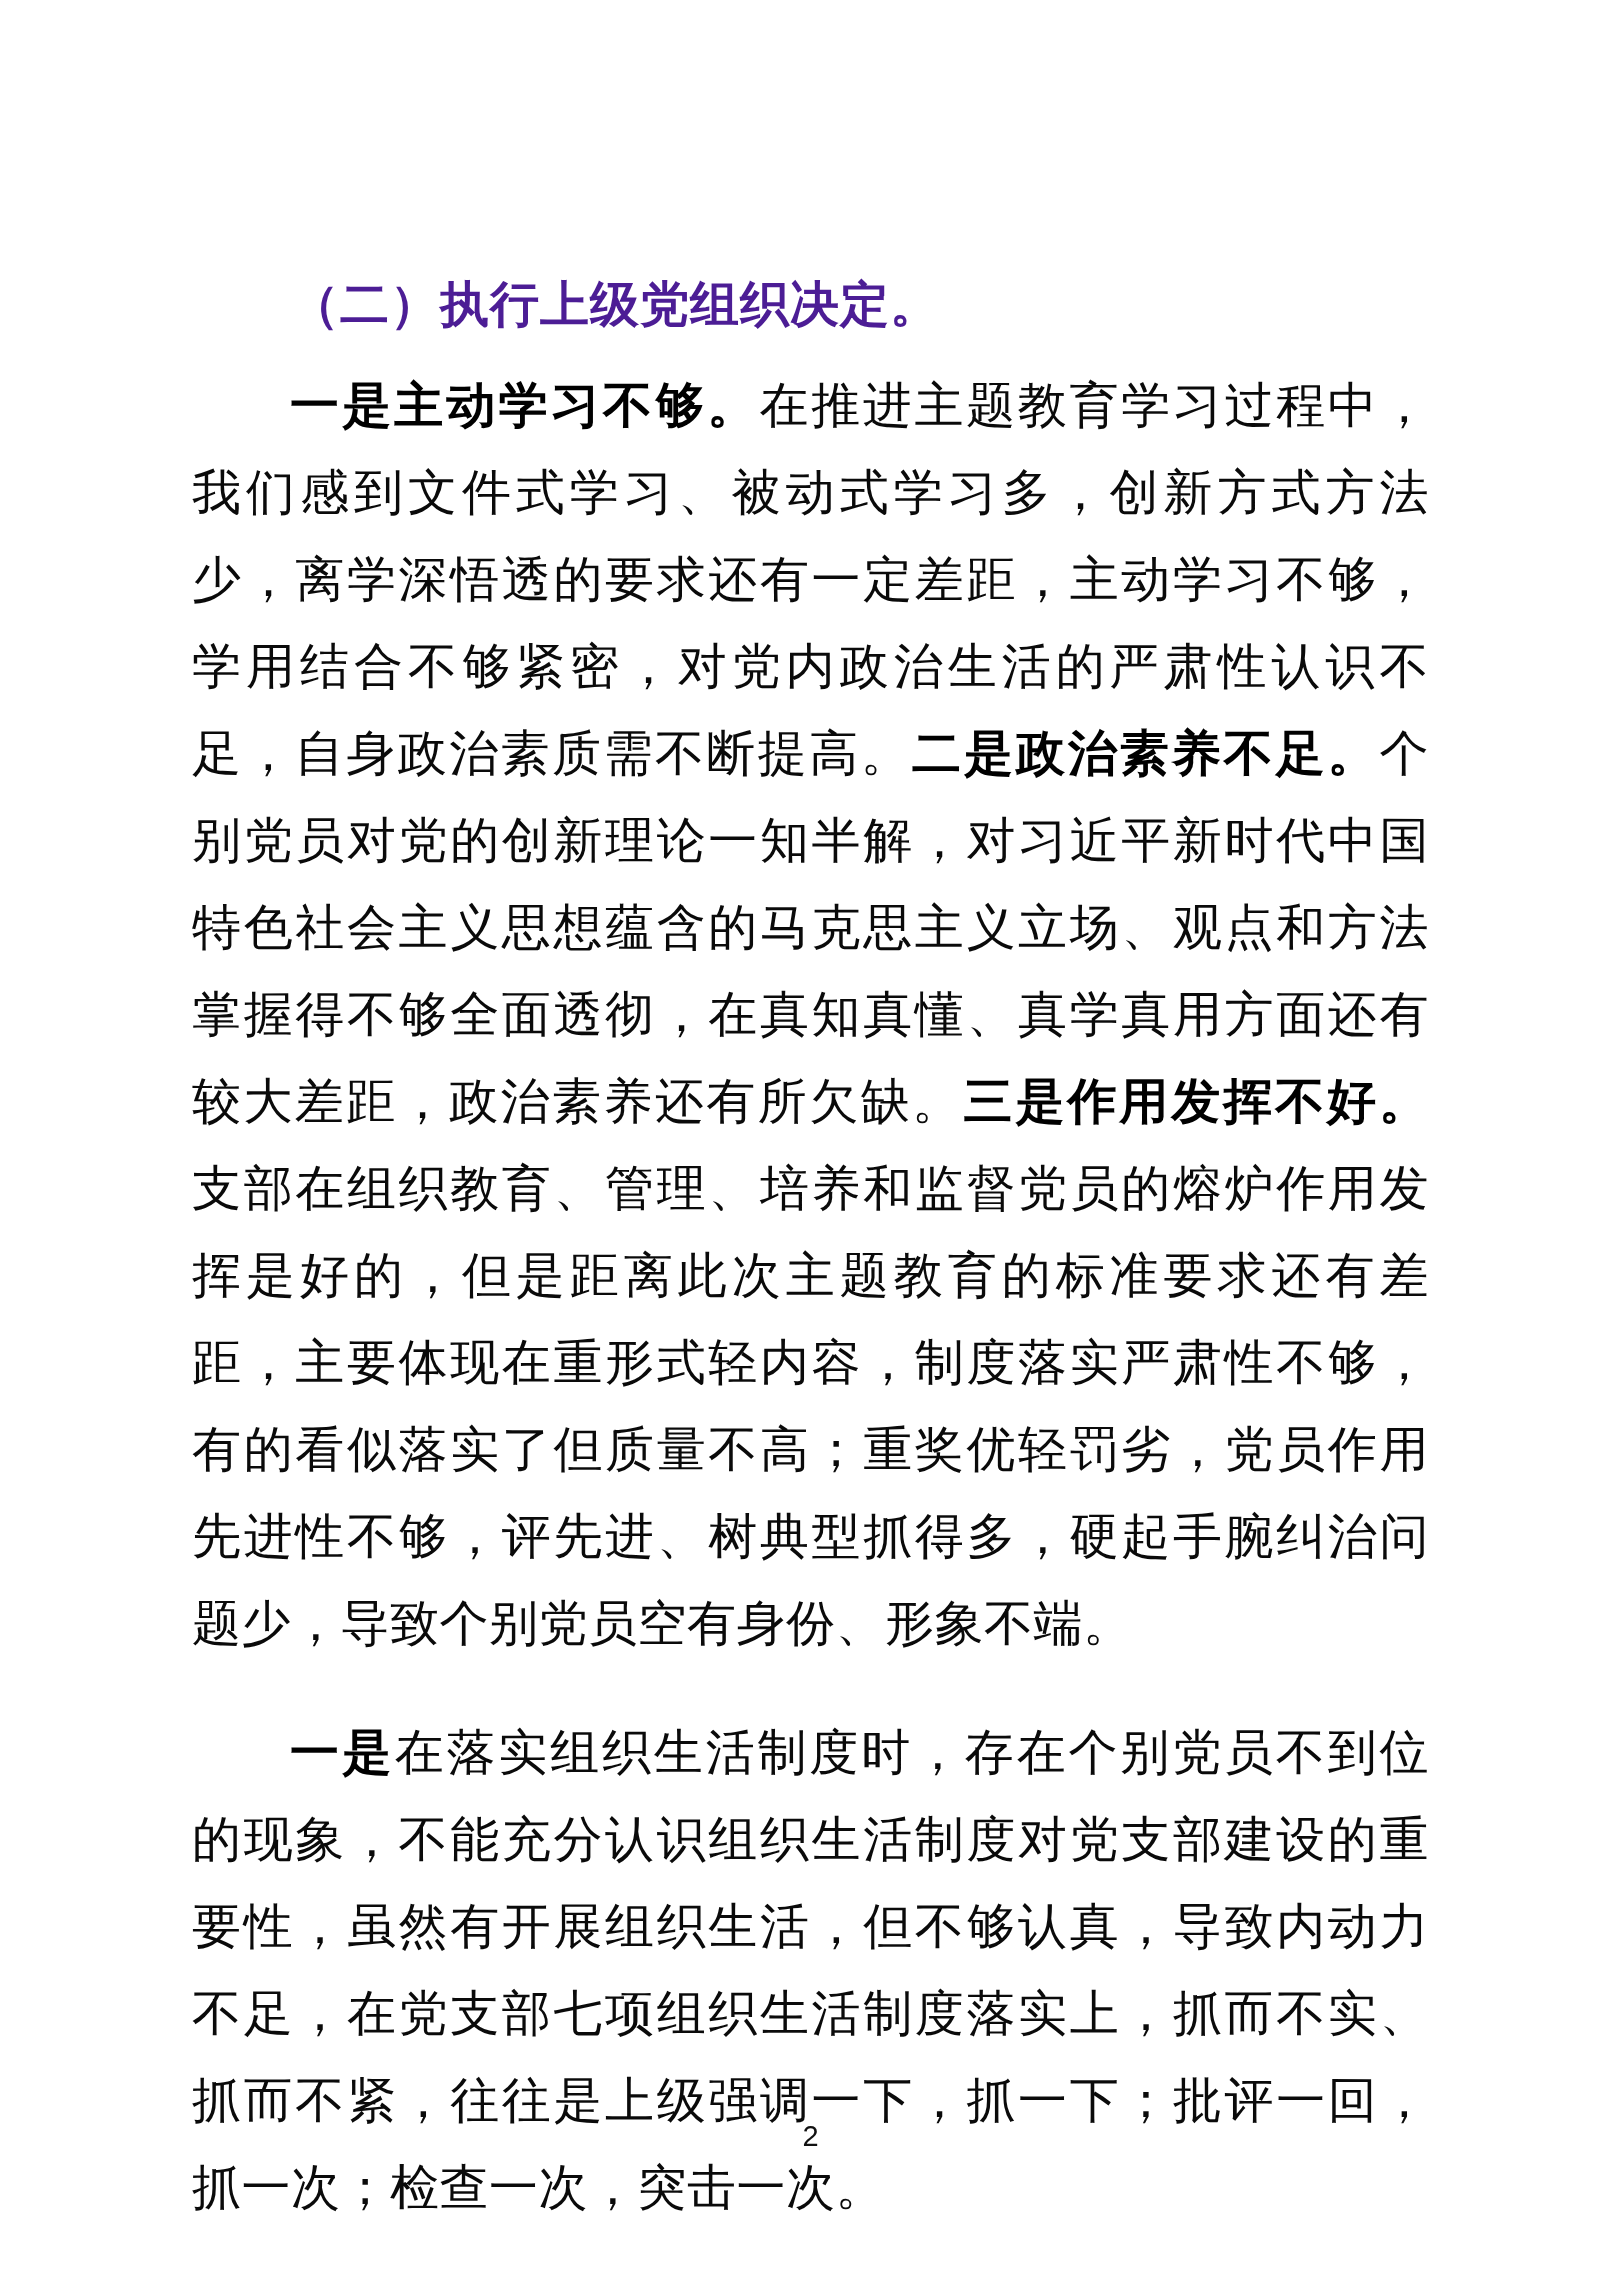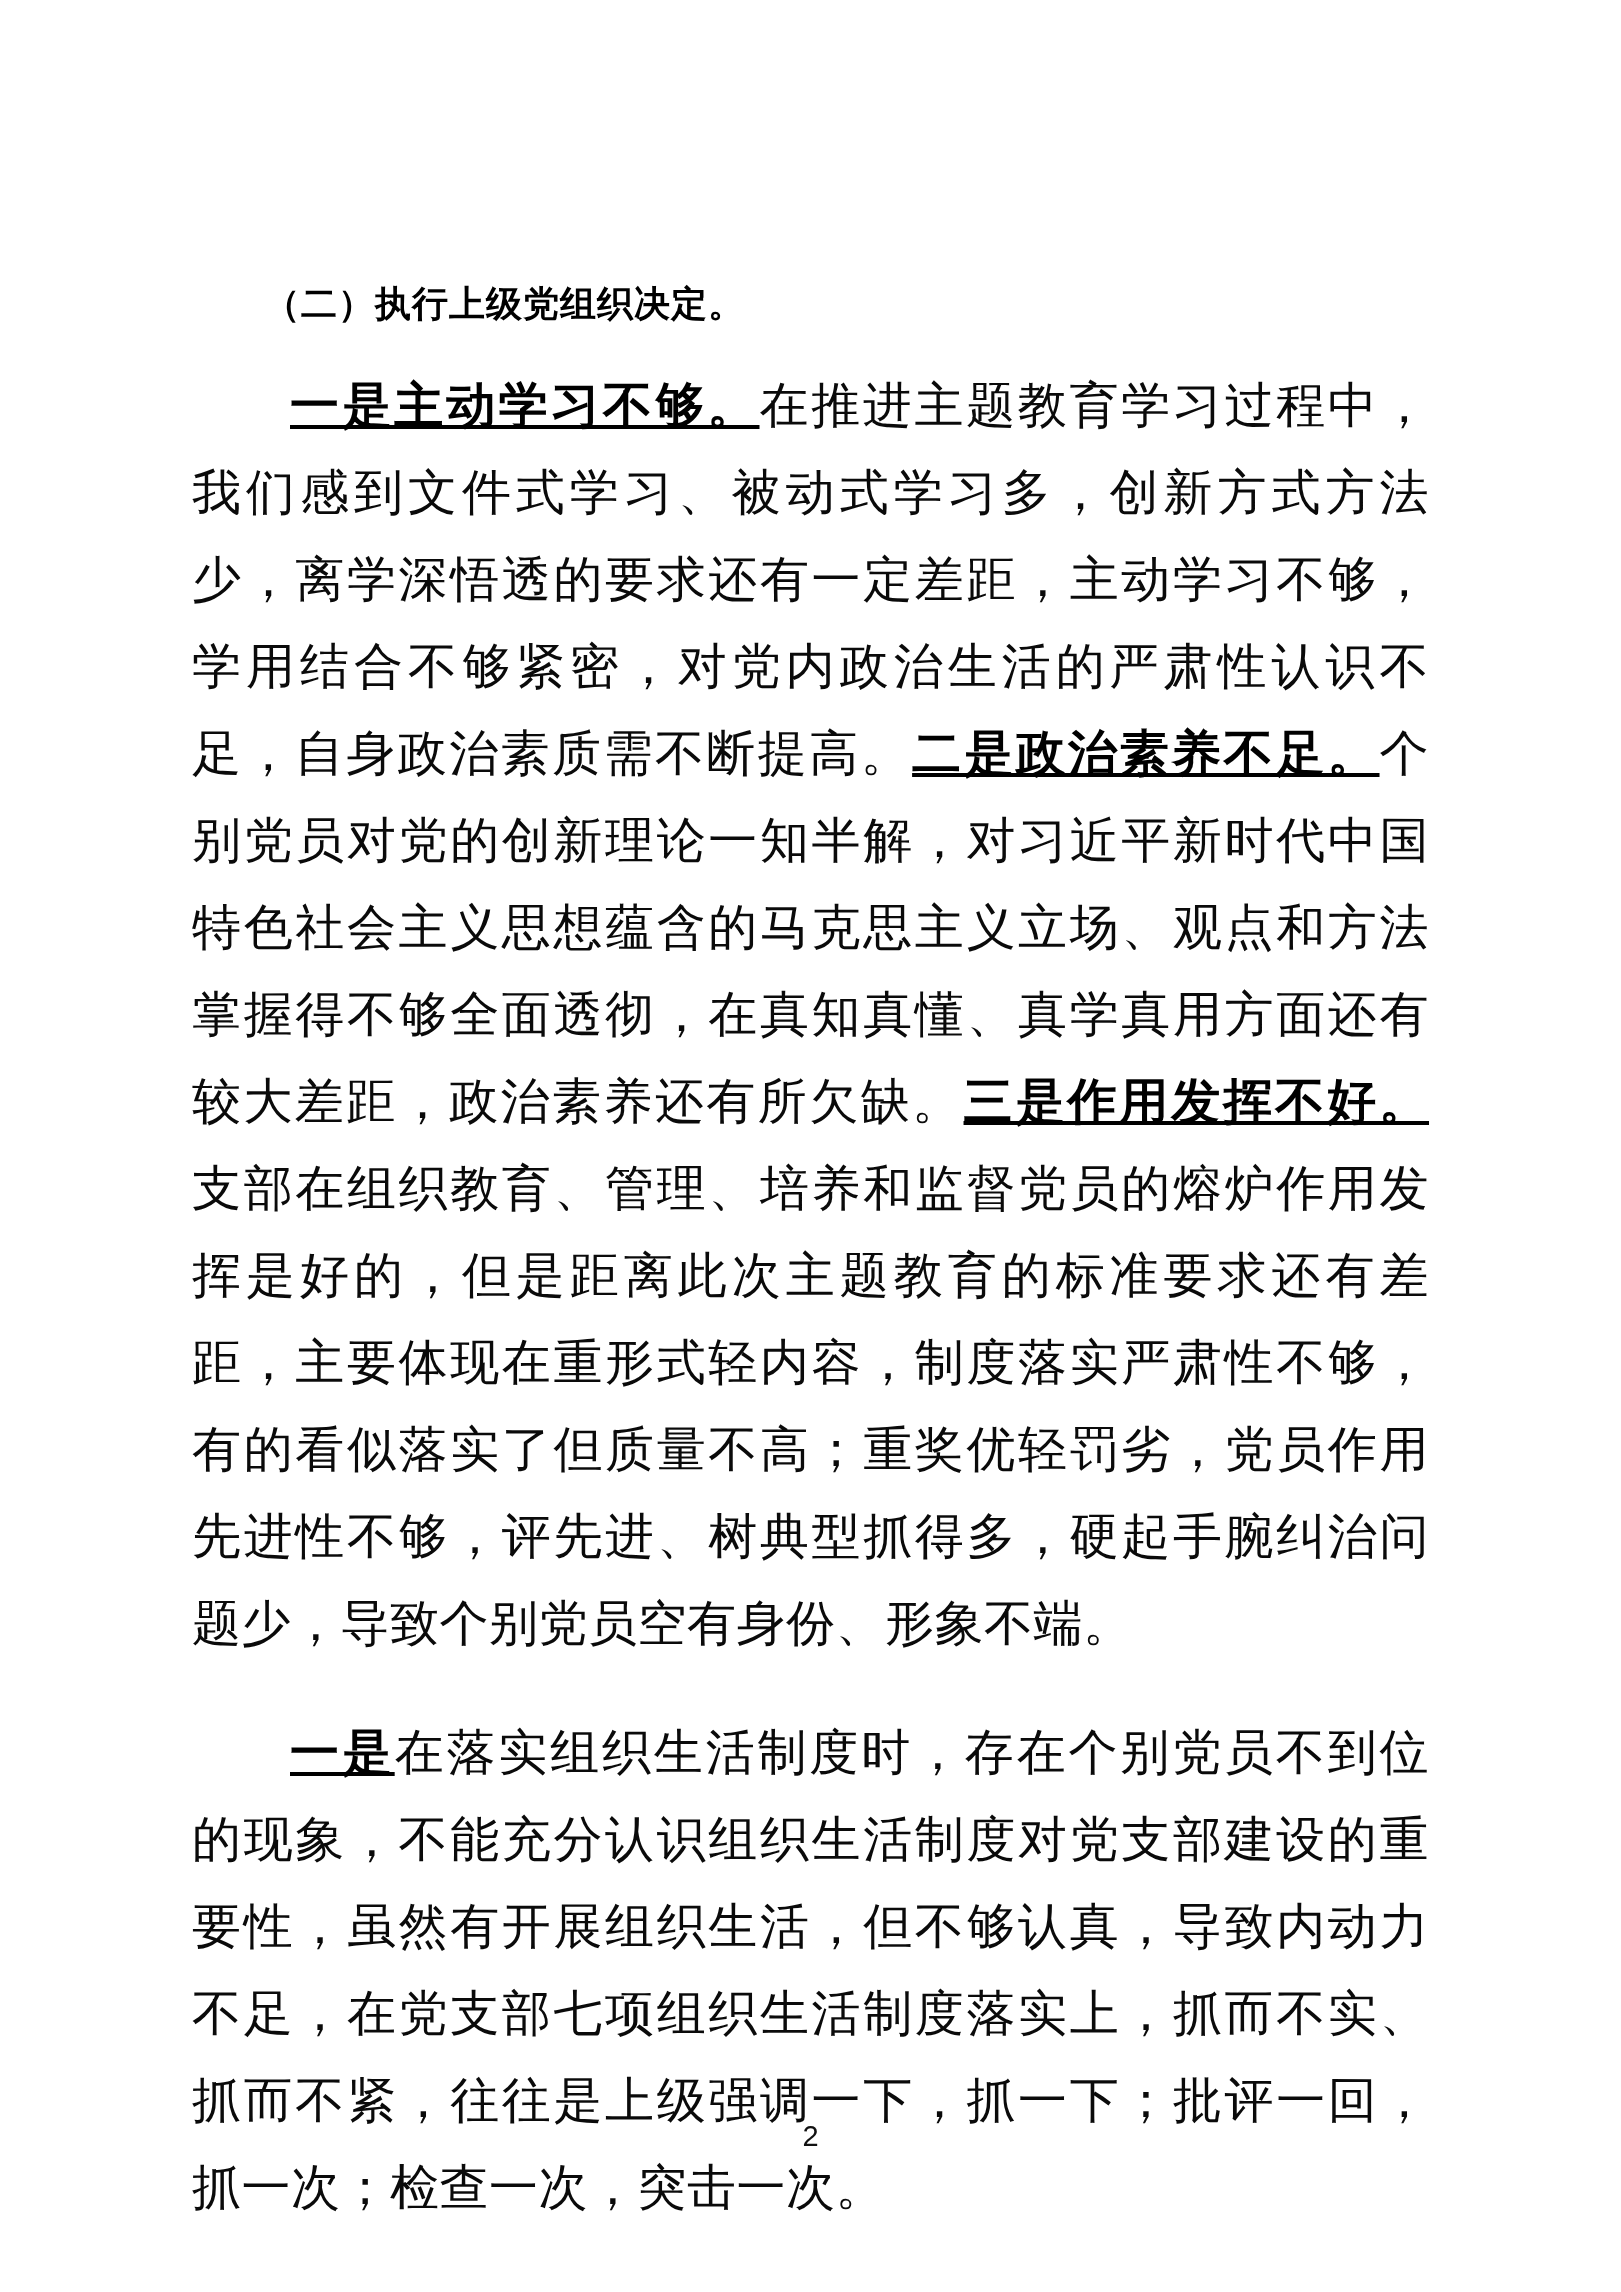--- a/index.html
+++ b/index.html
@@ -31,37 +31,36 @@
     line-height: 87px;
     color: #0a0a0a;
     text-align: justify;
     text-justify: inter-ideograph;
     margin: 0 0 0 0;
     letter-spacing: 0.5px;
     font-weight: 400;
     font-family: "Liberation Serif", "DejaVu Serif", serif;
   }
   .heading {
-    font-size: 36px;
+    font-size: 49px;
     line-height: 87px;
-    color: #000000;
+    color: #4c1d95;
     font-weight: 700;
     text-indent: 2em;
     margin: 0;
     letter-spacing: 1px;
     font-family: "Liberation Serif", "DejaVu Serif", serif;
   }
   .indent {
     text-indent: 2em;
   }
   .b {
     font-weight: 700;
     color: #000000;
     letter-spacing: 1px;
-    text-decoration: underline;
   }
   .spacer-sm { height: 13.7px; }
   .spacer-md { height: 29px; }
   .page-number {
     position: absolute;
     left: 0;
     right: 0;
     top: 2120px;
     text-align: center;
     font-size: 29px;

